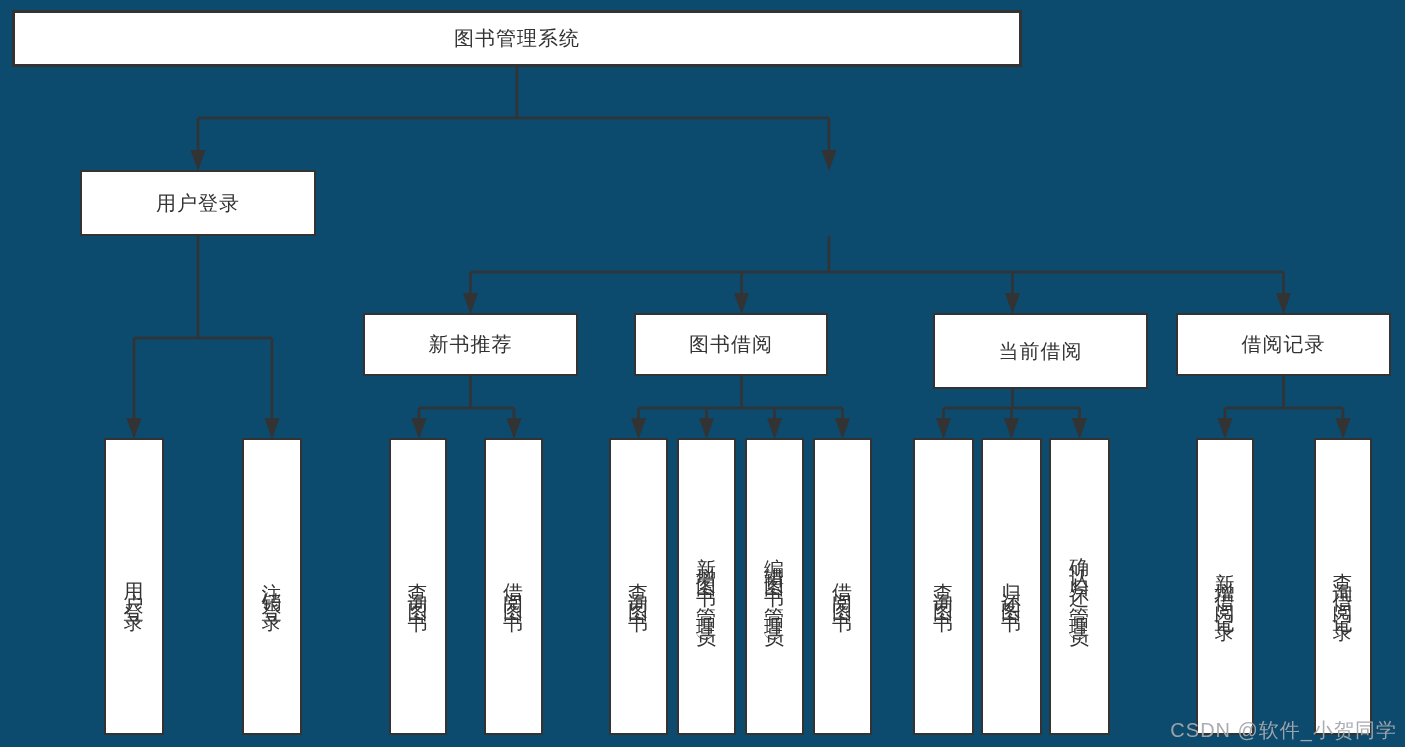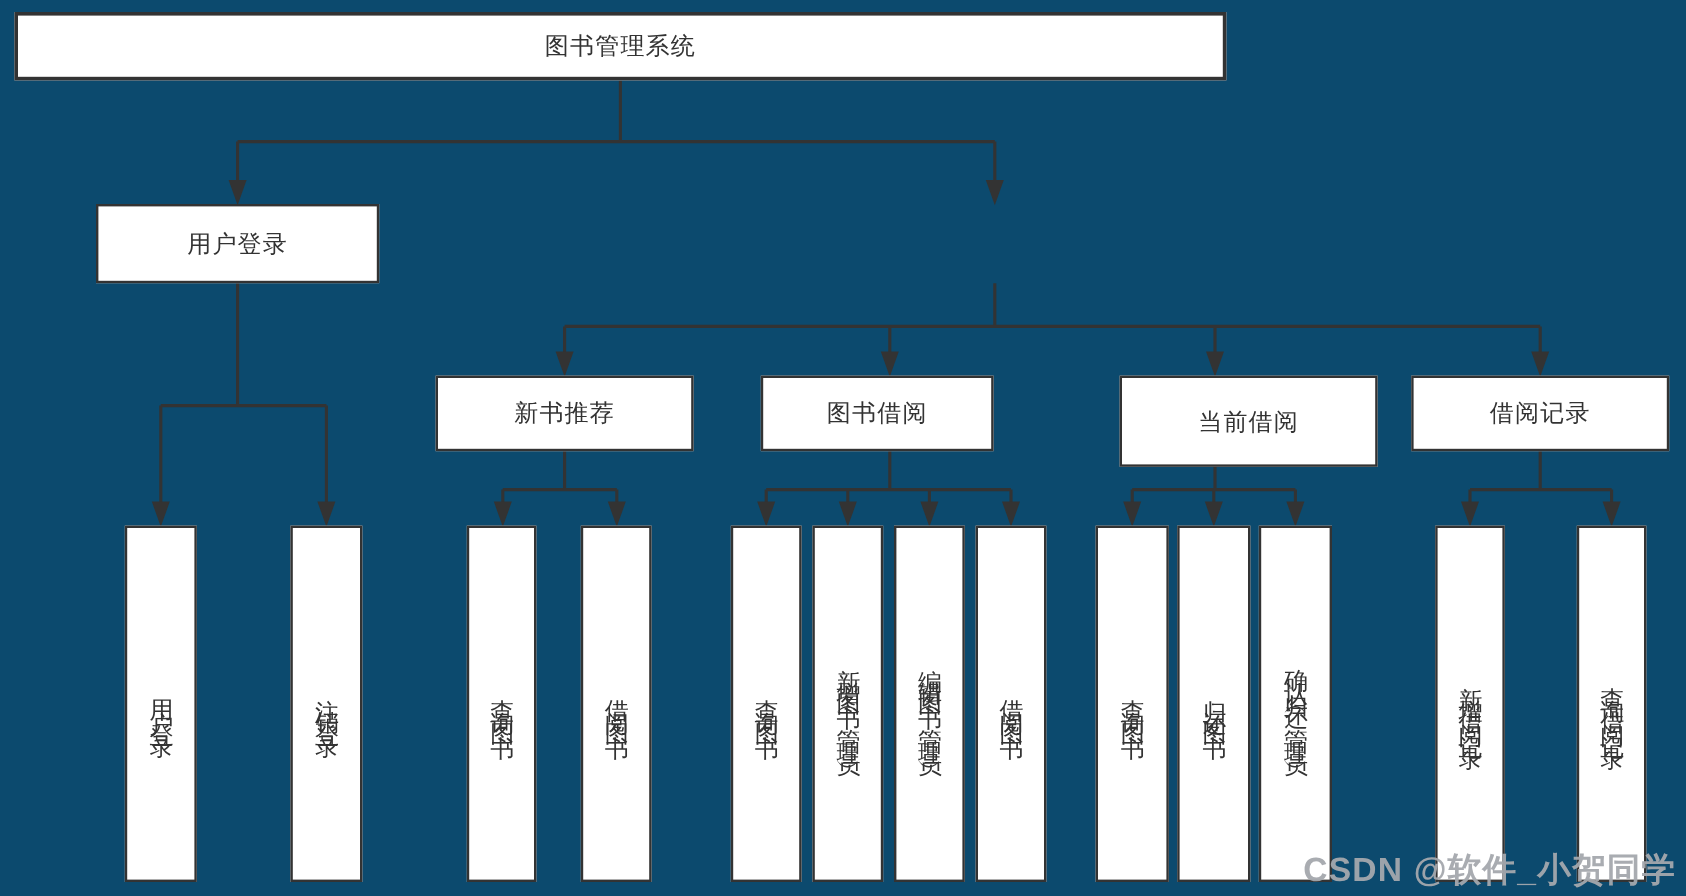--- a/index.html
+++ b/index.html
@@ -57,26 +57,25 @@
   .l-g3d { left: 813px;  width: 59px; }
   .l-g4a { left: 913px;  width: 61px; }
   .l-g4b { left: 981px;  width: 61px; }
   .l-g4c { left: 1049px; width: 61px; }
   .l-g5a { left: 1196px; width: 58px; }
   .l-g5b { left: 1314px; width: 58px; }
   .watermark {
     position: absolute;
     right: 8px;
     bottom: 3px;
-    font-size: 28px;
+    font-size: 20px;
     color: rgba(164, 168, 173, 0.95);
     letter-spacing: 1px;
     z-index: 5;
     white-space: nowrap;
-    font-weight: bold;
   }
 </style>
 </head>
 <body>
 
 <div class="stage">
 
   <svg class="connectors" viewBox="0 0 1405 747" xmlns="http://www.w3.org/2000/svg">
     <g stroke="#333333" stroke-width="2.6" fill="none">
 

